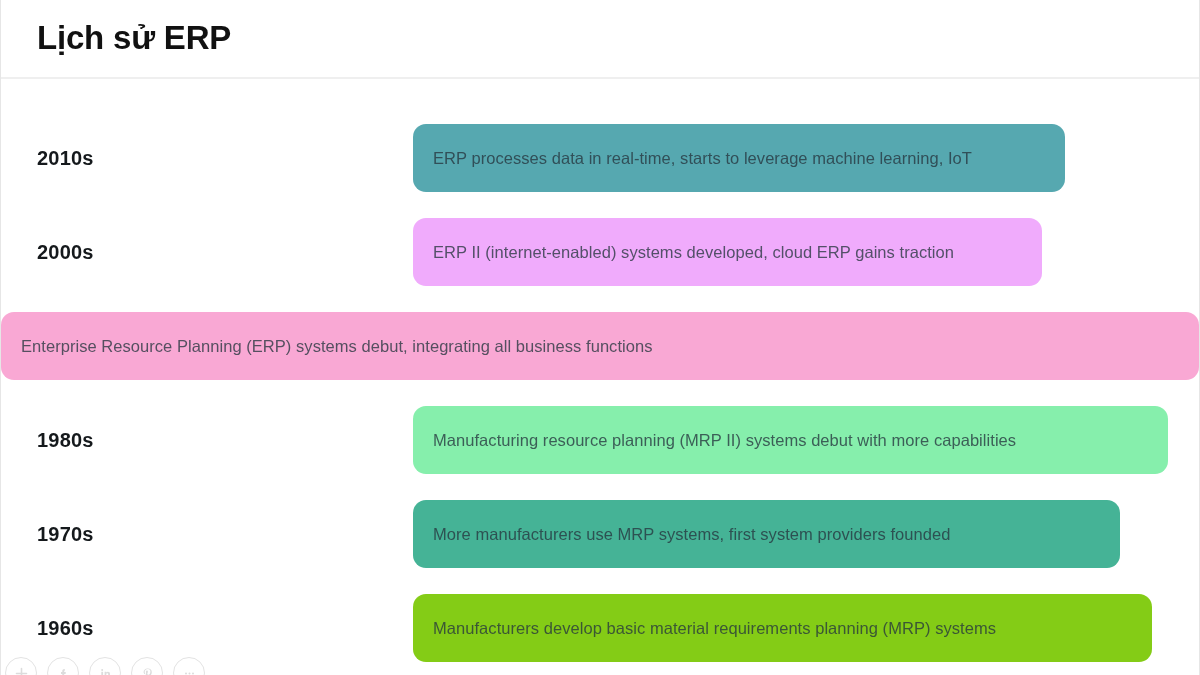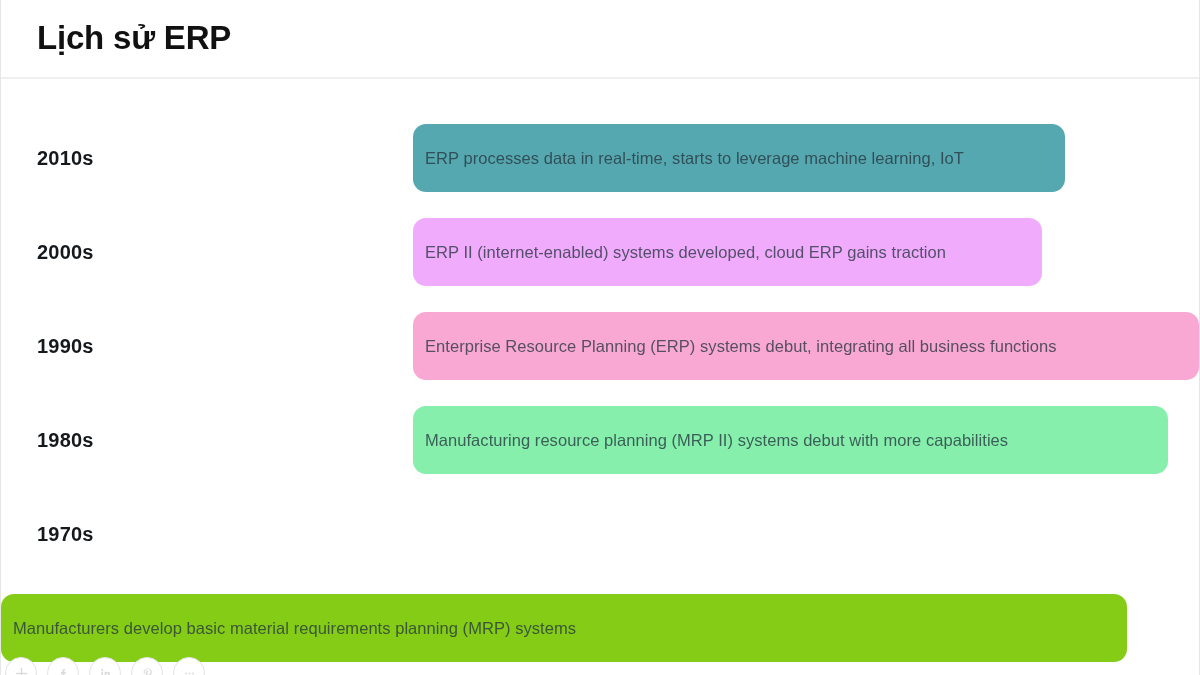--- a/index.html
+++ b/index.html
@@ -82,21 +82,21 @@
     display: flex;
     align-items: center;
   }
 
   .bar {
     height: 68px;
     border-radius: 13px;
     display: flex;
     align-items: center;
     box-sizing: border-box;
-    padding-left: 12px;
+    padding-left: 20px;
     padding-right: 16px;
     overflow: hidden;
   }
 
   .bar-label {
     font-size: 16.5px;
     font-weight: 400;
     color: rgba(39, 54, 63, 0.78);
     white-space: nowrap;
     letter-spacing: 0.05px;
@@ -148,42 +148,47 @@
     <div class="row">
       <div class="decade">2000s</div>
       <div class="bar-wrap">
         <div class="bar" style="width: 80%; background-color: #f0abfc;">
           <span class="bar-label">ERP II (internet-enabled) systems developed, cloud ERP gains traction</span>
         </div>
       </div>
     </div>
 
     <div class="row">
-      <div class="decade">1990s</div>
       <div class="bar-wrap">
         <div class="bar" style="width: 100%; background-color: #f9a8d4;">
           <span class="bar-label">Enterprise Resource Planning (ERP) systems debut, integrating all business functions</span>
         </div>
       </div>
     </div>
 
     <div class="row">
       <div class="decade">1980s</div>
       <div class="bar-wrap">
         <div class="bar" style="width: 96%; background-color: #86efac;">
           <span class="bar-label">Manufacturing resource planning (MRP II) systems debut with more capabilities</span>
         </div>
       </div>
     </div>
 
     <div class="row">
       <div class="decade">1970s</div>
-    </div>
-
-    <div class="row">
+      <div class="bar-wrap">
+        <div class="bar" style="width: 90%; background-color: rgb(69, 179, 150);">
+          <span class="bar-label">More manufacturers use MRP systems, first system providers founded</span>
+        </div>
+      </div>
+    </div>
+
+    <div class="row">
+      <div class="decade">1960s</div>
       <div class="bar-wrap">
         <div class="bar" style="width: 94%; background-color: #84cc16;">
           <span class="bar-label">Manufacturers develop basic material requirements planning (MRP) systems</span>
         </div>
       </div>
     </div>
 
   </div>
 
   <div class="share-strip">

